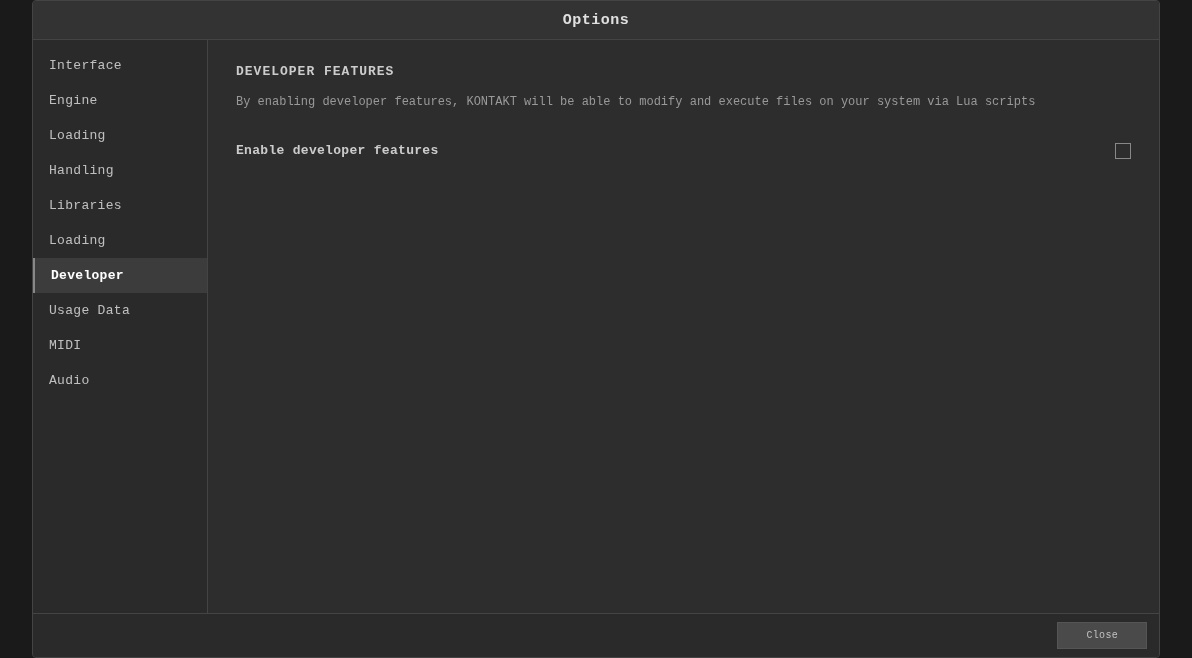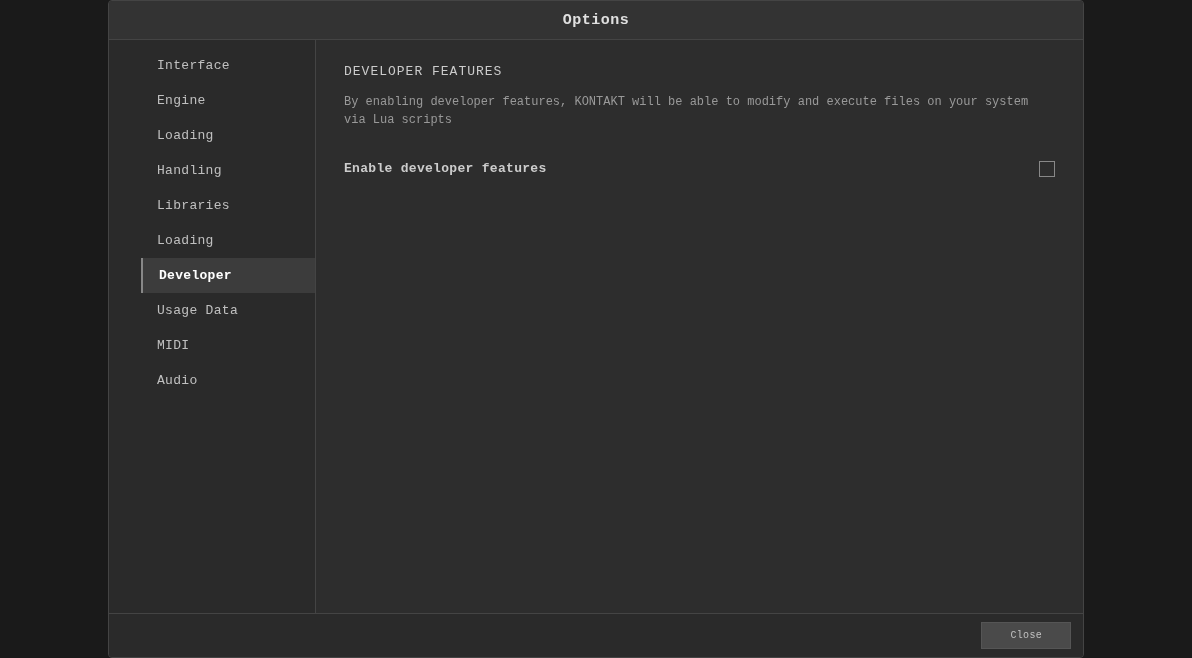--- a/index.html
+++ b/index.html
@@ -11,21 +11,21 @@
     body {
       background: #1a1a1a;
       display: flex;
       justify-content: center;
       align-items: center;
       min-height: 100vh;
       font-family: 'Courier New', Courier, monospace;
     }
 
     .dialog {
-      width: 976px;
+      width: 1128px;
       height: 658px;
       background: #2a2a2a;
       border: 1px solid #444;
       border-radius: 4px;
       display: flex;
       flex-direction: column;
       overflow: hidden;
     }
 
     .title-bar {
@@ -47,21 +47,20 @@
       flex: 1;
       overflow: hidden;
     }
 
     .sidebar {
       width: 175px;
       background: #2a2a2a;
       border-right: 1px solid #444;
       padding-top: 8px;
       flex-shrink: 0;
-      margin-left: 32px;
     }
 
     .sidebar-item {
       padding: 10px 16px;
       color: #c0c0c0;
       font-size: 13px;
       cursor: pointer;
       letter-spacing: 0.3px;
     }
 
@@ -75,21 +74,21 @@
     .main-panel {
       flex: 1;
       background: #2d2d2d;
       padding: 24px 28px;
       overflow-y: auto;
     }
 
     .section-title {
       color: #cccccc;
       font-size: 13px;
-      font-weight: normal;
+      font-weight: bold;
       letter-spacing: 1px;
       margin-bottom: 14px;
     }
 
     .section-description {
       color: #999999;
       font-size: 12px;
       line-height: 1.5;
       margin-bottom: 28px;
       max-width: 960px;

